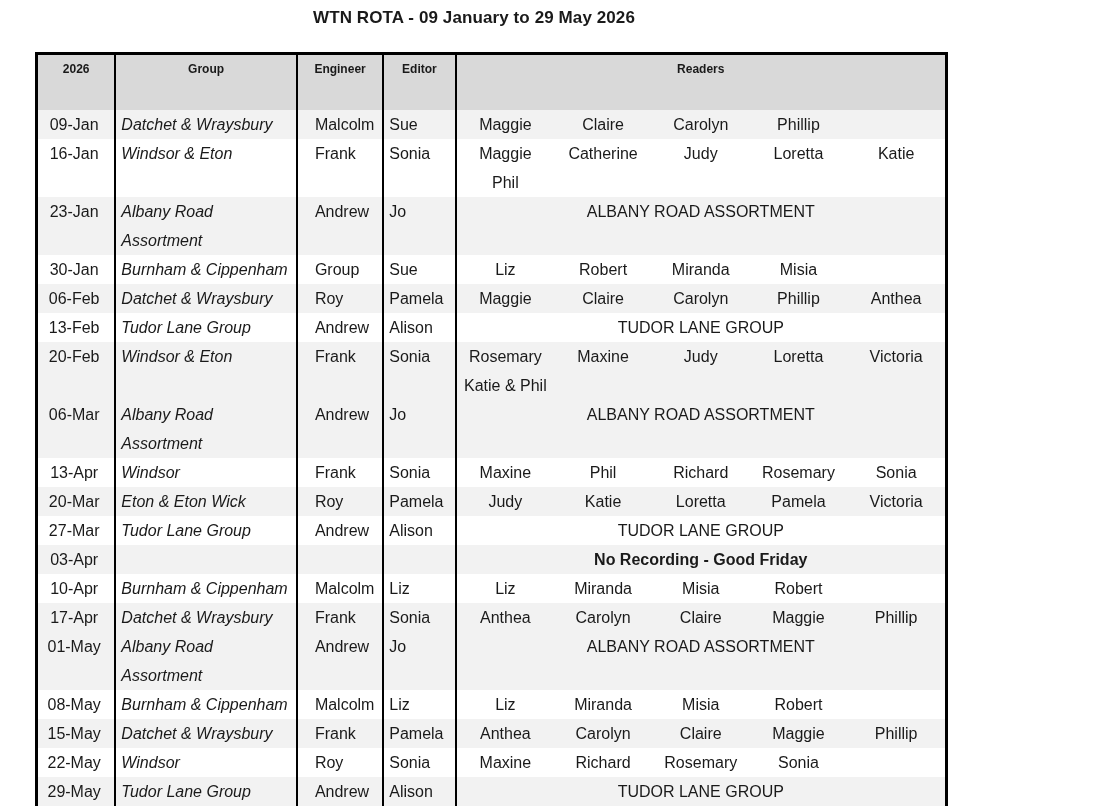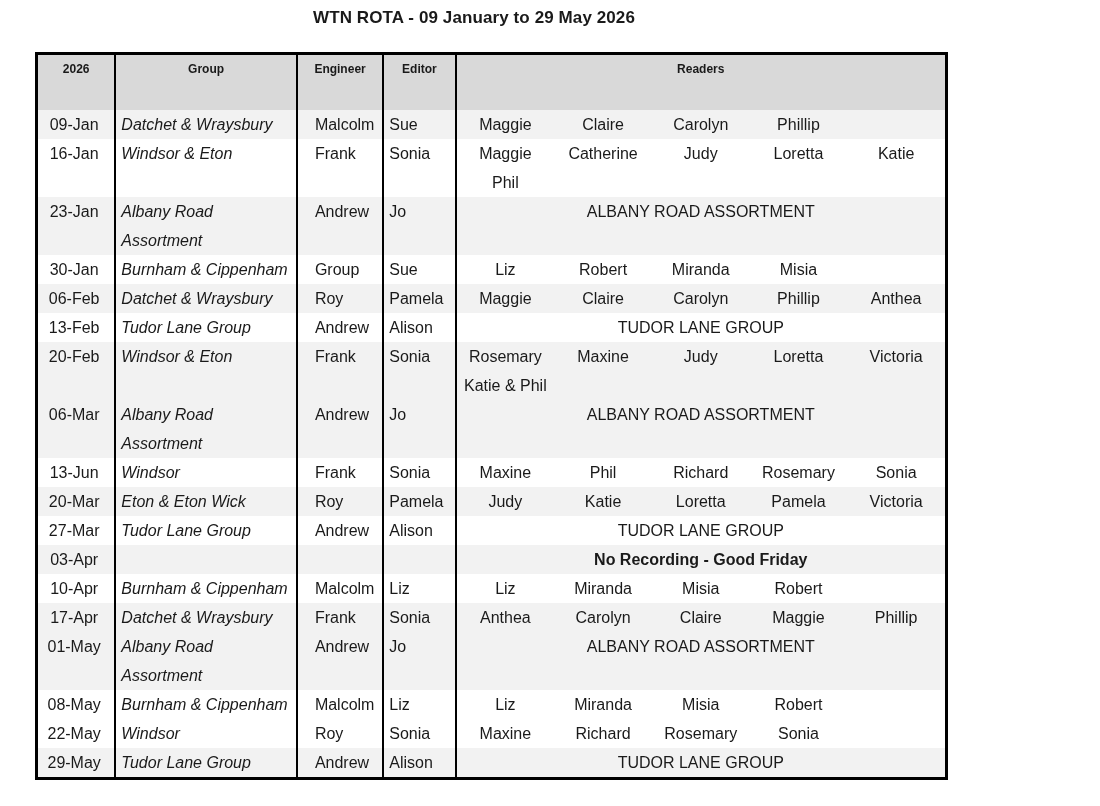--- a/index.html
+++ b/index.html
@@ -199,21 +199,21 @@
         <tr class="band">
           <td class="c-date">06-Mar</td>
           <td class="c-group">Albany Road Assortment</td>
           <td class="c-eng">Andrew</td>
           <td class="c-edit">Jo</td>
           <td class="c-readers">
             <div class="banner">ALBANY ROAD ASSORTMENT</div>
           </td>
         </tr>
         <tr>
-          <td class="c-date">13-Jun</td>
+          <td class="c-date">13-Apr</td>
           <td class="c-group">Windsor</td>
           <td class="c-eng">Frank</td>
           <td class="c-edit">Sonia</td>
           <td class="c-readers">
             <div class="readers-grid">
               <span class="reader">Maxine</span>
               <span class="reader">Phil</span>
               <span class="reader">Richard</span>
               <span class="reader">Rosemary</span>
               <span class="reader">Sonia</span>
@@ -305,20 +305,36 @@
             <div class="readers-grid">
               <span class="reader">Liz</span>
               <span class="reader">Miranda</span>
               <span class="reader">Misia</span>
               <span class="reader">Robert</span>
               <span class="reader"></span>
               <span class="reader"></span>
             </div>
           </td>
         </tr>
+        <tr class="band">
+          <td class="c-date">15-May</td>
+          <td class="c-group">Datchet &amp; Wraysbury</td>
+          <td class="c-eng">Frank</td>
+          <td class="c-edit">Pamela</td>
+          <td class="c-readers">
+            <div class="readers-grid">
+              <span class="reader">Anthea</span>
+              <span class="reader">Carolyn</span>
+              <span class="reader">Claire</span>
+              <span class="reader">Maggie</span>
+              <span class="reader">Phillip</span>
+              <span class="reader"></span>
+            </div>
+          </td>
+        </tr>
         <tr>
           <td class="c-date">22-May</td>
           <td class="c-group">Windsor</td>
           <td class="c-eng">Roy</td>
           <td class="c-edit">Sonia</td>
           <td class="c-readers">
             <div class="readers-grid">
               <span class="reader">Maxine</span>
               <span class="reader">Richard</span>
               <span class="reader">Rosemary</span>

